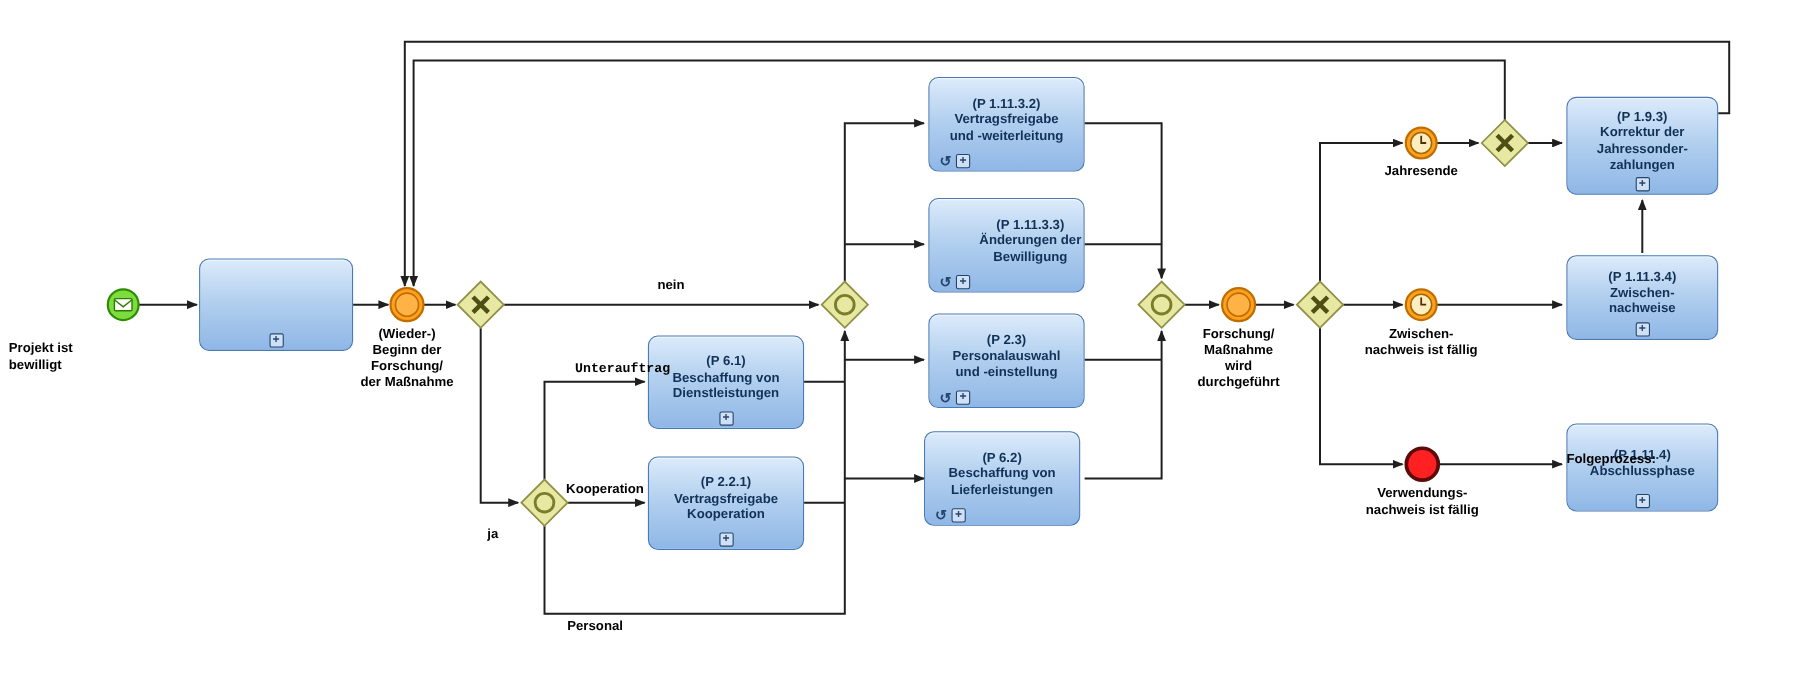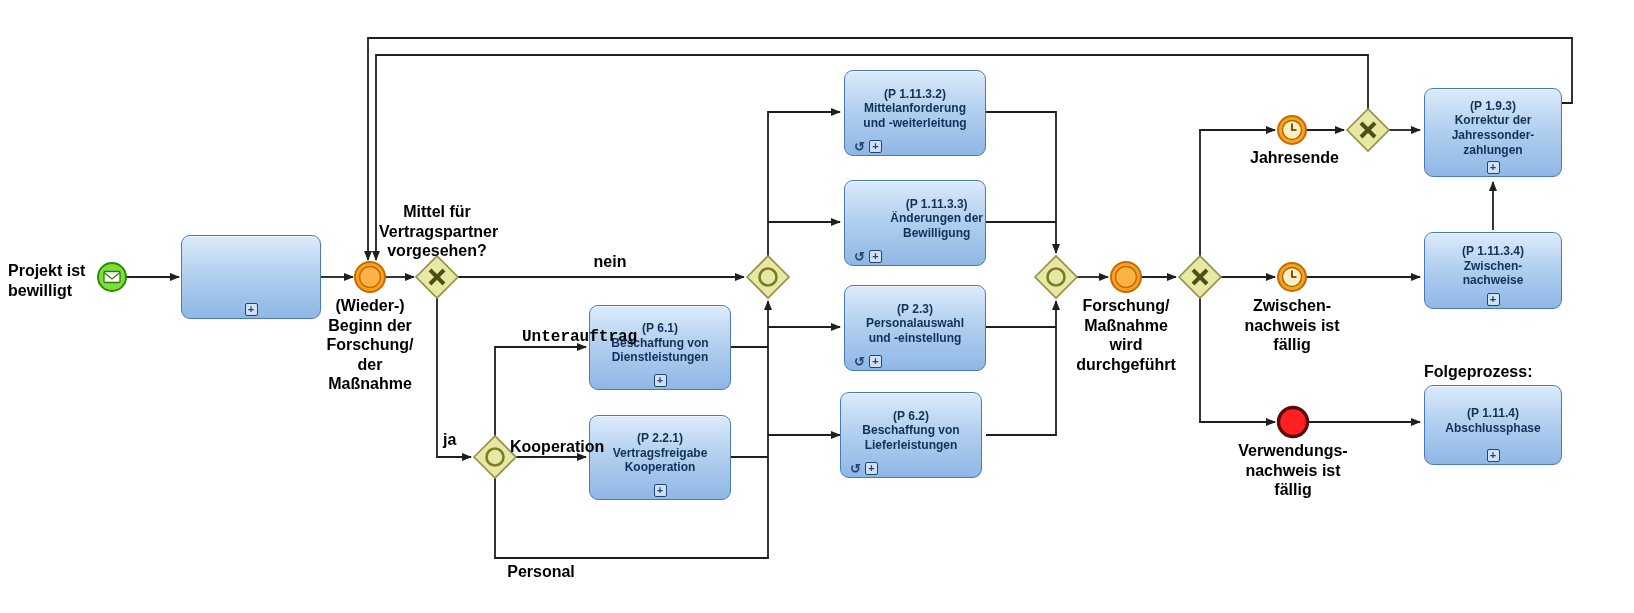--- a/index.html
+++ b/index.html
@@ -29,24 +29,24 @@
   .markers.left{justify-content:flex-start;padding-left:9px;}
   .marker-plus{
     display:inline-block;width:13px;height:13px;border:1.4px solid #26456e;
     color:#26456e;font-size:11px;line-height:11px;font-weight:bold;text-align:center;
     border-radius:2px;background:rgba(255,255,255,.55);box-sizing:border-box;
   }
   .marker-loop{
     display:inline-block;color:#26456e;font-size:13px;line-height:13px;font-weight:bold;
   }
   .lbl{
-    position:absolute;font-size:16px;font-weight:bold;color:#000000;
+    position:absolute;font-size:12px;font-weight:bold;color:#000000;
     text-align:center;white-space:pre-line;line-height:1.22;
   }
-  .lbl.left{text-align:left;}
+  .lbl.left{text-align:left;margin-top:48px;}
 </style>
 </head>
 <body>
 
 <div class="canvas">
 
   <svg class="wires" width="1634" height="613" viewBox="0 0 1634 613">
     <defs>
       <marker id="ah" markerWidth="10" markerHeight="8" refX="9" refY="4" orient="auto" markerUnits="userSpaceOnUse">
         <path d="M0,0 L10,4 L0,8 z" fill="#1f1f1f"></path>
@@ -170,21 +170,21 @@
     <div class="task-label">(P 2.2.1)
 Vertragsfreigabe
 Kooperation</div>
     <div class="markers">
       <span class="marker-plus">+</span>
     </div>
   </div>
 
   <div class="task" style="left:844px;top:70px;width:142px;height:86px;">
     <div class="task-label">(P 1.11.3.2)
-Mittelanforderung
+Vertragsfreigabe
 und -weiterleitung</div>
     <div class="markers left">
       <span class="marker-loop">↺</span>
       <span class="marker-plus">+</span>
     </div>
   </div>
 
   <div class="task" style="left:844px;top:180px;width:142px;height:86px;justify-content:flex-end;">
     <div class="task-label">(P 1.11.3.3)
 Änderungen der
@@ -241,23 +241,20 @@
       <span class="marker-plus">+</span>
     </div>
   </div>
 
   <div class="lbl left" style="left:8px;top:261px;width:92px;">Projekt ist
 bewilligt</div>
   <div class="lbl" style="left:320px;top:296px;width:100px;">(Wieder-)
 Beginn der
 Forschung/
 der Maßnahme</div>
-  <div class="lbl" style="left:379px;top:202px;width:116px;">Mittel für
-Vertragspartner
-vorgesehen?</div>
   <div class="lbl" style="left:588px;top:252px;width:44px;">nein</div>
   <div class="lbl left" style="left:443px;top:430px;width:28px;">ja</div>
   <div class="lbl" style="left:522px;top:328px;width:88px;font-family:Liberation Mono, monospace;">Unterauftrag</div>
   <div class="lbl" style="left:510px;top:437px;width:80px;">Kooperation</div>
   <div class="lbl" style="left:505px;top:562px;width:72px;">Personal</div>
   <div class="lbl" style="left:1076px;top:296px;width:100px;">Forschung/
 Maßnahme
 wird
 durchgeführt</div>
   <div class="lbl" style="left:1250px;top:148px;width:84px;">Jahresende</div>

